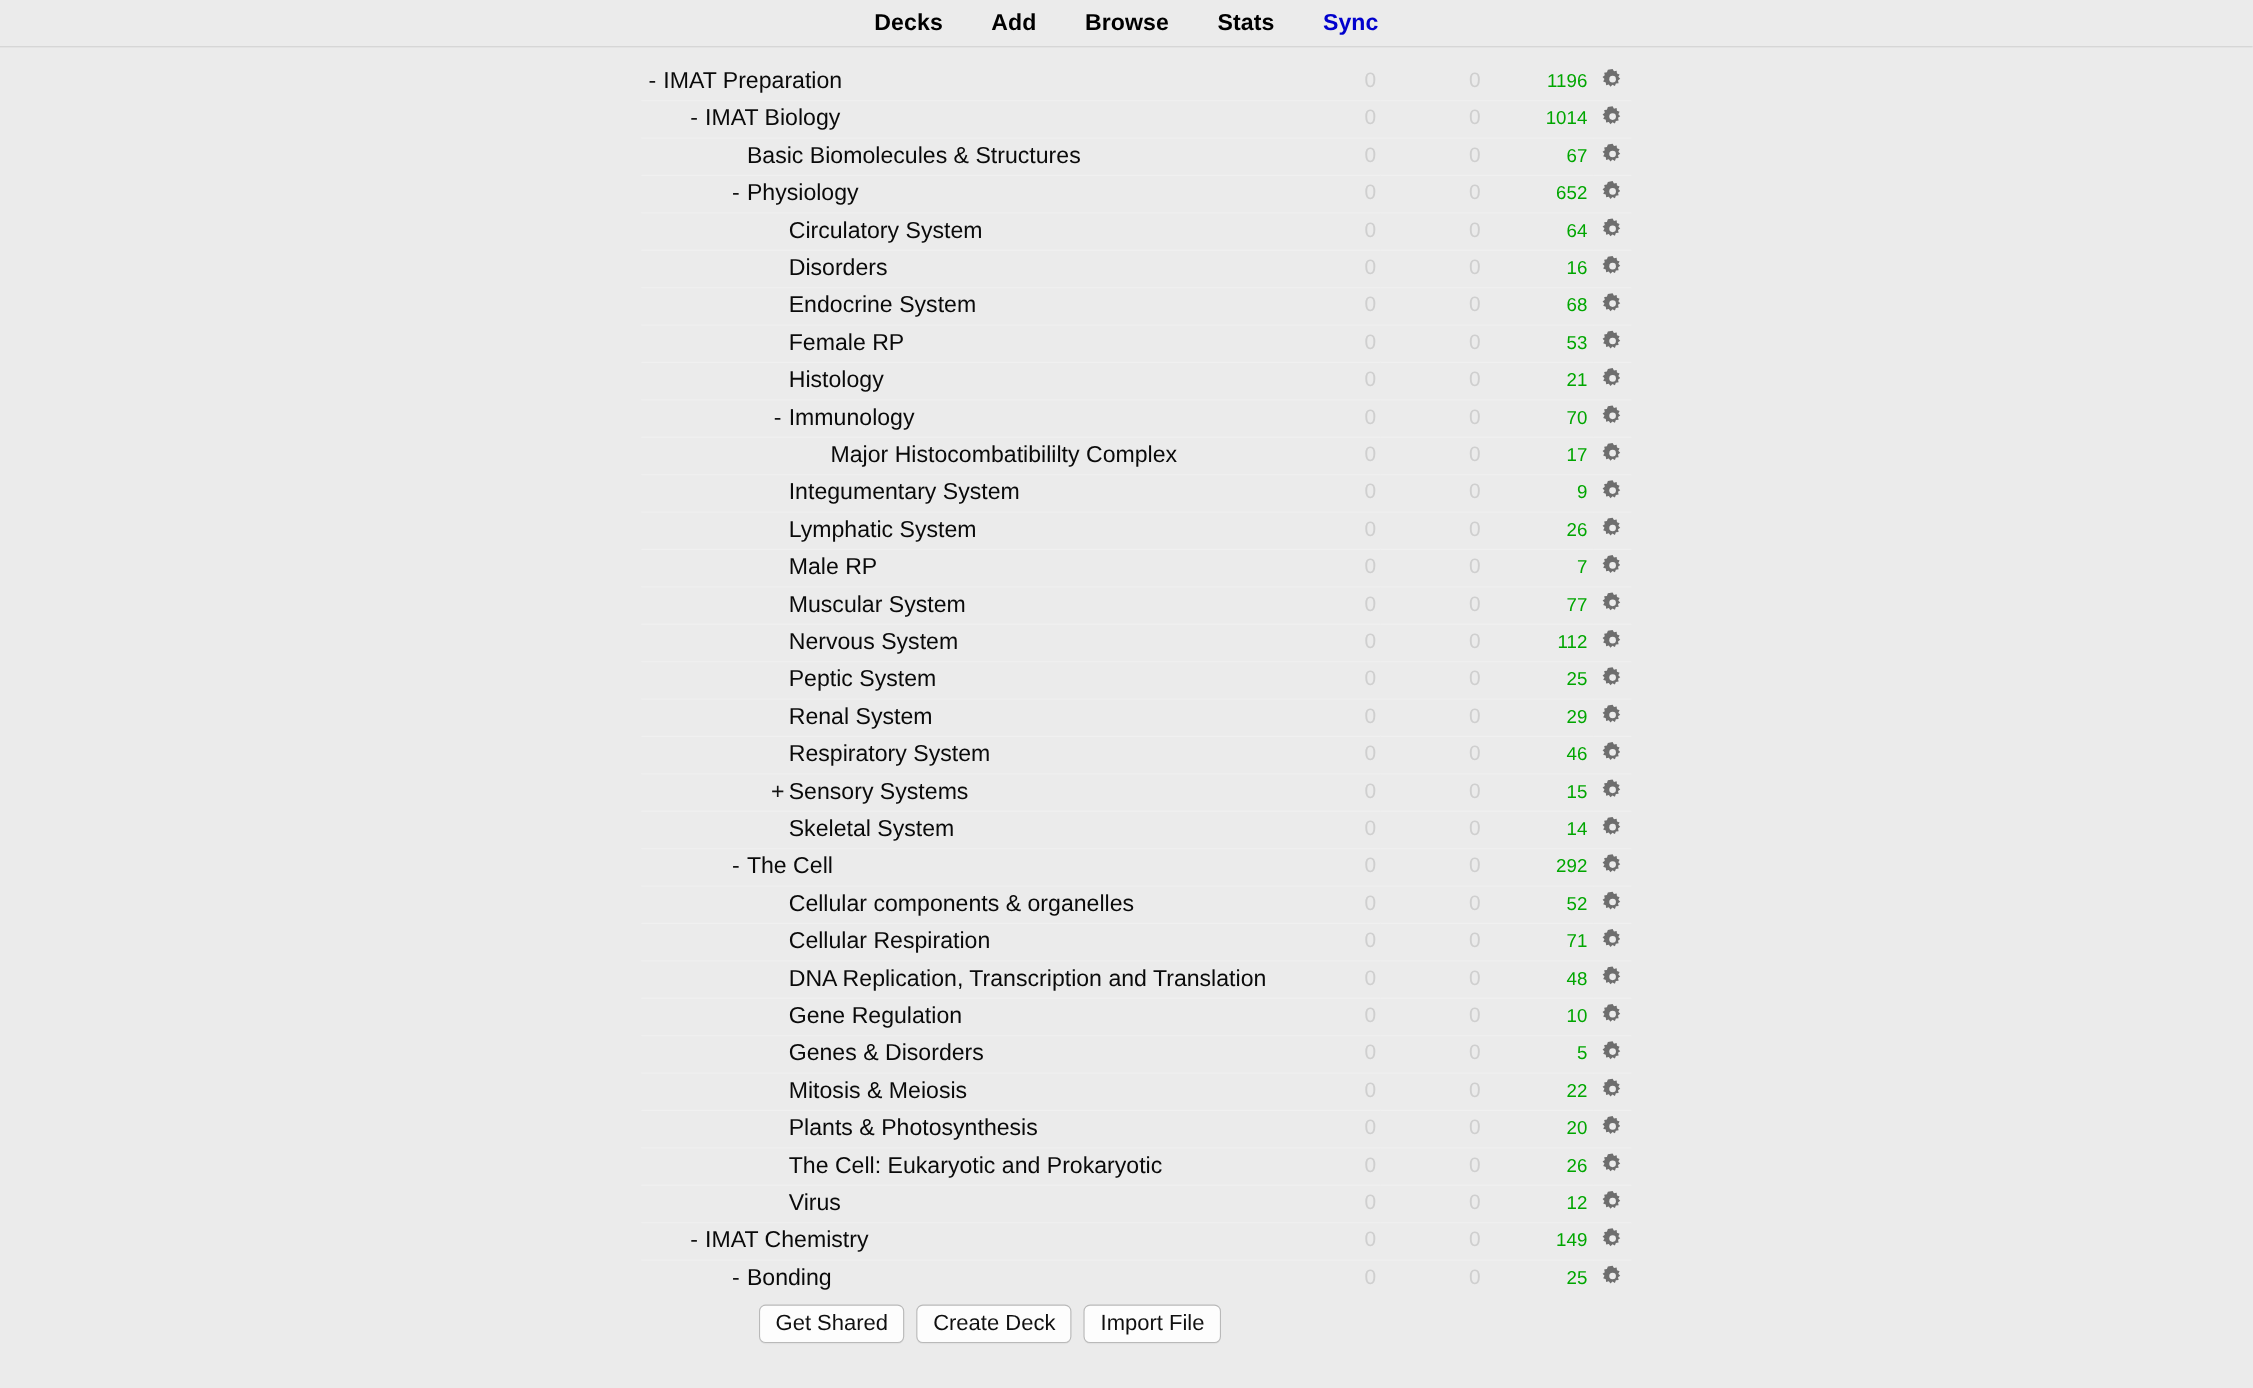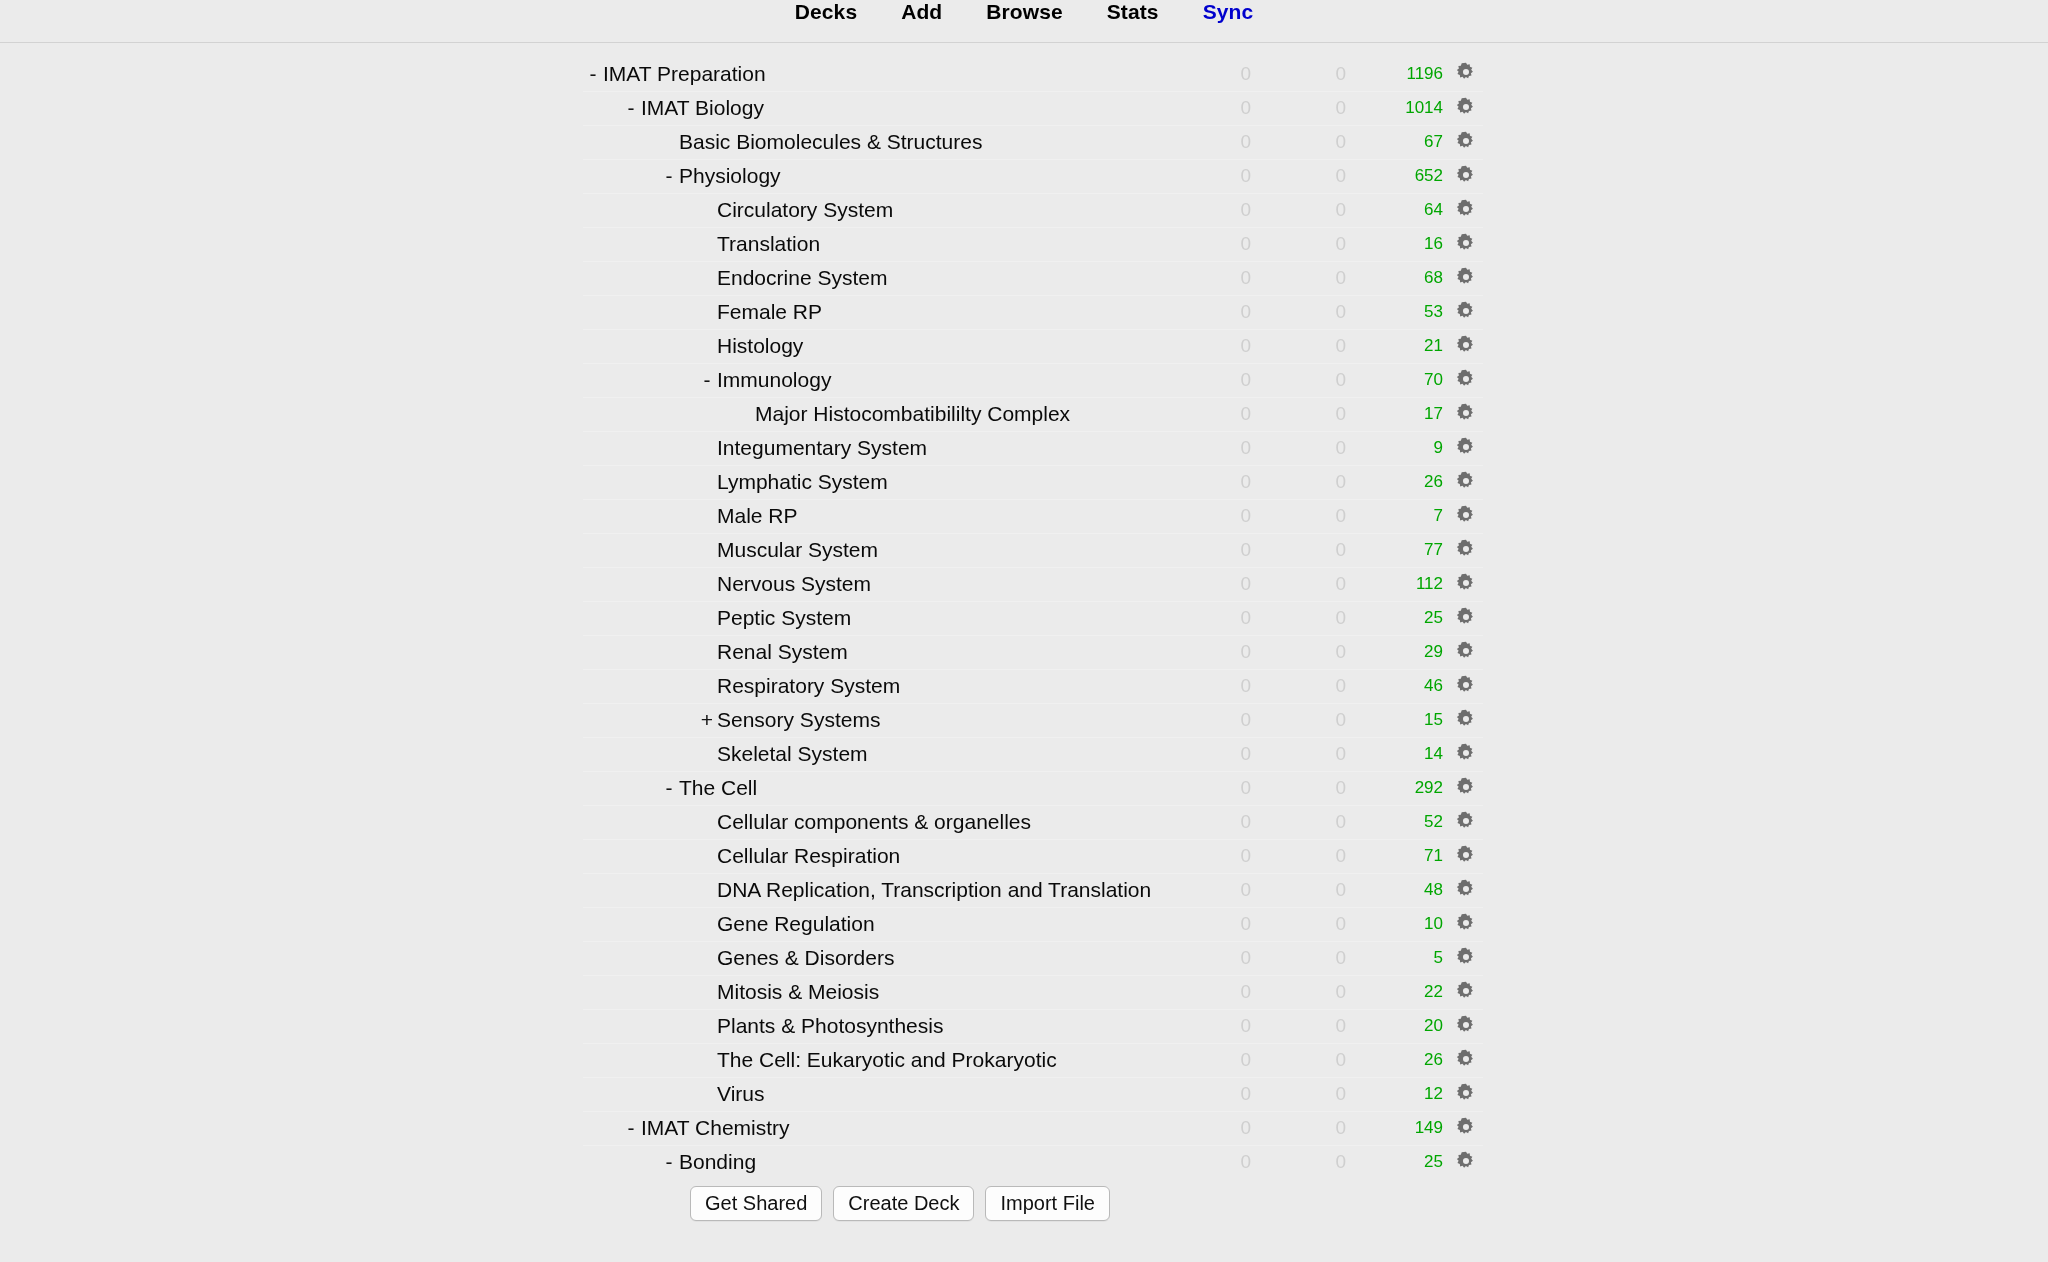--- a/index.html
+++ b/index.html
@@ -12,20 +12,21 @@
     font-family: "Liberation Sans", sans-serif;
     -webkit-font-smoothing: antialiased;
   }
 
   
   #topnav {
     height: 42px;
     background: #ebebeb;
     border-bottom: 1px solid #d2d2d2;
     display: flex;
+    align-items: center;
     justify-content: center;
     gap: 0px;
     position: relative;
     z-index: 5;
   }
   .nav-item {
     font-size: 21px;
     font-weight: bold;
     color: #000000;
     padding: 0 22px;
@@ -203,21 +204,21 @@
           <td class="col-due">0</td>
           <td class="col-count">64</td>
           <td class="col-gear"><button class="gear-btn">
               <svg width="22" height="22" viewBox="0 0 24 24" aria-hidden="true">
                 <path fill="#6e6e6e" d="M12 1.8l1.35 2.38 2.66-.63.33 2.72 2.6.96-1.28 2.42 1.9 1.98-2.2 1.62.62 2.66-2.72.35-.95 2.6-2.43-1.29-1.98 1.9-1.62-2.2-2.66.62-.35-2.72-2.6-.95 1.29-2.43-1.9-1.98 2.2-1.62-.62-2.66 2.72-.35.95-2.6z"></path>
                 <circle cx="12" cy="12" r="3.3" fill="#ebebeb"></circle>
               </svg>
             </button></td>
         </tr>
         <tr>
-          <td class="deck-name" style="padding-left: 114px;"><span class="expander empty"></span><span class="dname">Translation</span></td>
+          <td class="deck-name" style="padding-left: 114px;"><span class="expander empty"></span><span class="dname">Disorders</span></td>
           <td class="col-new">0</td>
           <td class="col-due">0</td>
           <td class="col-count">16</td>
           <td class="col-gear"><button class="gear-btn">
               <svg width="22" height="22" viewBox="0 0 24 24" aria-hidden="true">
                 <path fill="#6e6e6e" d="M12 1.8l1.35 2.38 2.66-.63.33 2.72 2.6.96-1.28 2.42 1.9 1.98-2.2 1.62.62 2.66-2.72.35-.95 2.6-2.43-1.29-1.98 1.9-1.62-2.2-2.66.62-.35-2.72-2.6-.95 1.29-2.43-1.9-1.98 2.2-1.62-.62-2.66 2.72-.35.95-2.6z"></path>
                 <circle cx="12" cy="12" r="3.3" fill="#ebebeb"></circle>
               </svg>
             </button></td>
         </tr>

